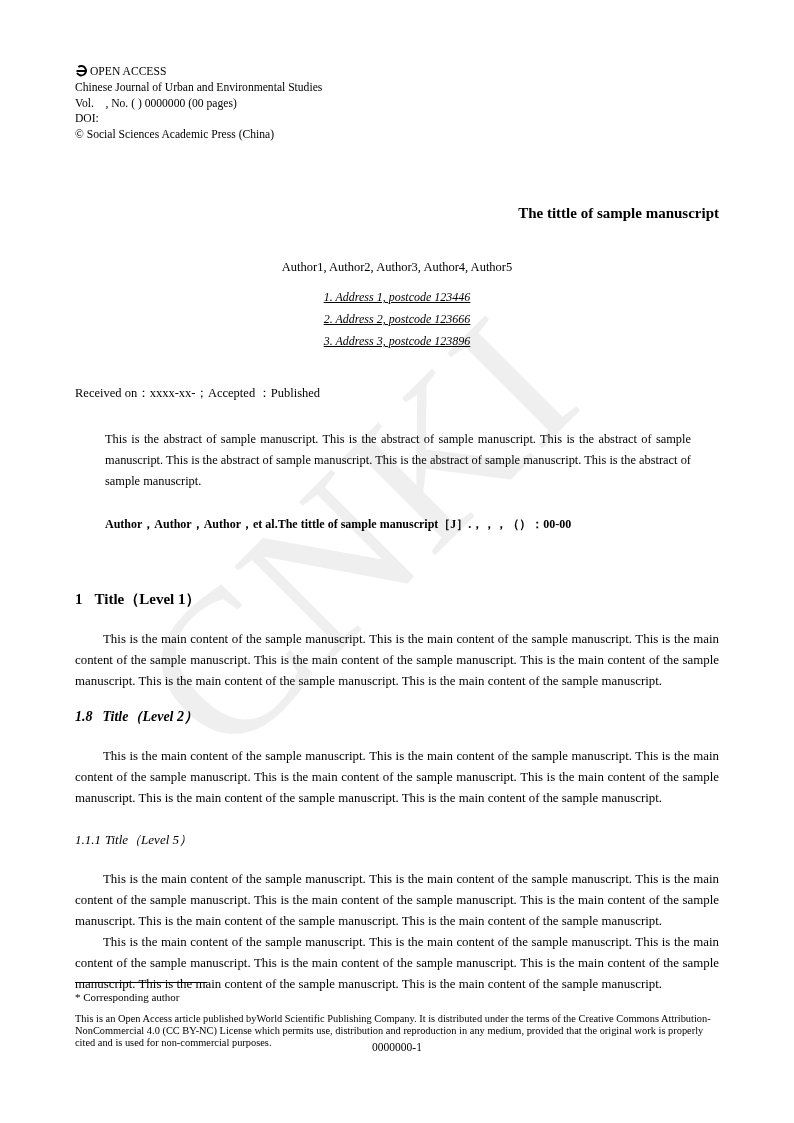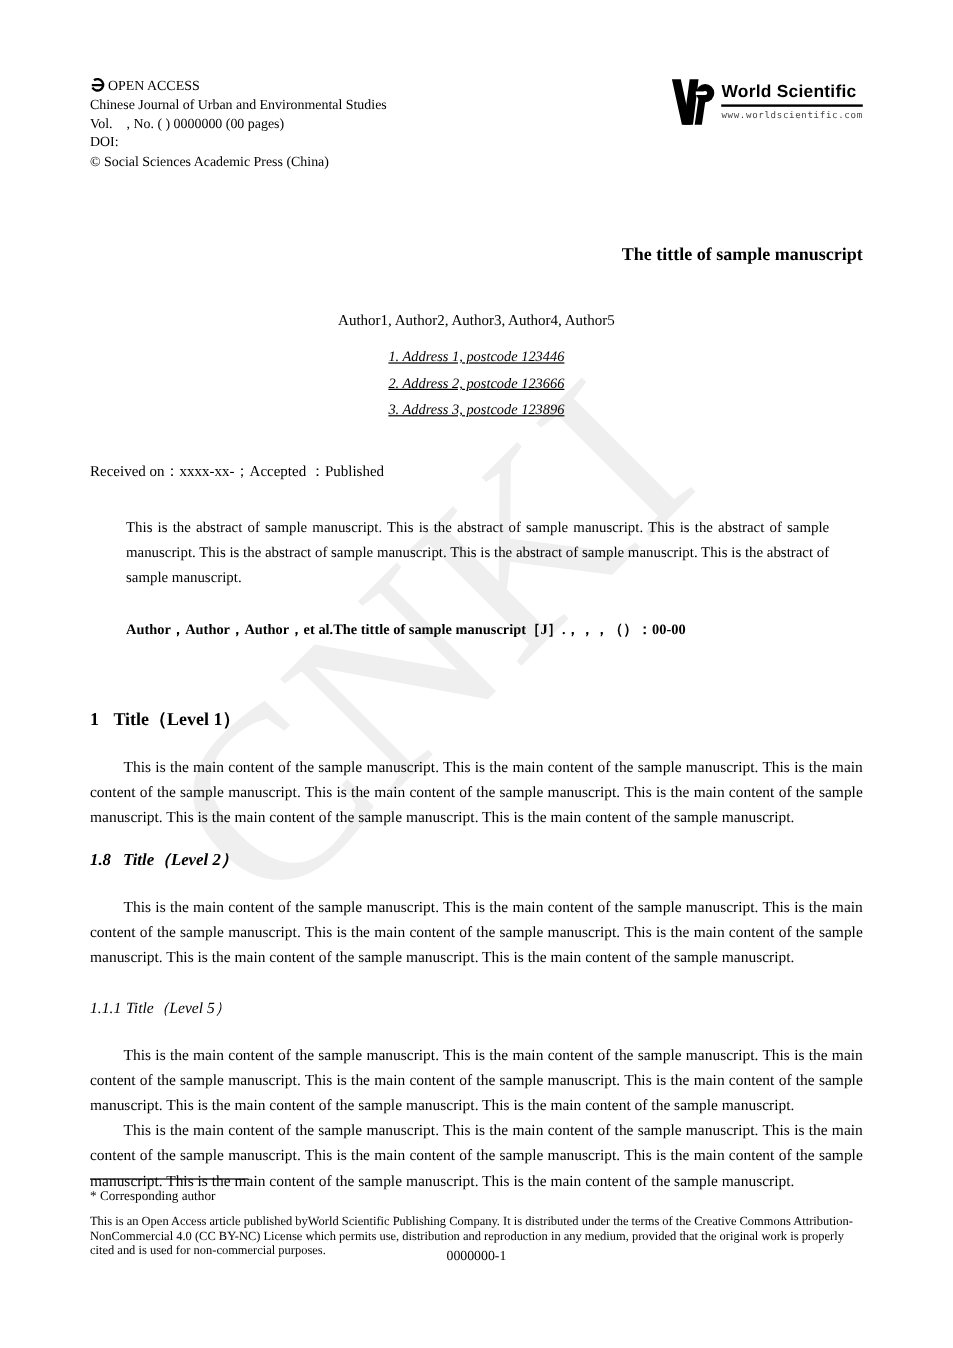--- a/index.html
+++ b/index.html
@@ -98,38 +98,20 @@
             </svg>
           </span>
           <span>OPEN ACCESS</span>
         </div>
         <div>Chinese Journal of Urban and Environmental Studies</div>
         <div class="pre">Vol.    , No. ( ) 0000000 (00 pages)</div>
         <div>DOI:</div>
         <div>© Social Sciences Academic Press (China)</div>
       </div>
 
-      <div class="ws-logo">
-        <span class="ws-mark">
-          <svg width="37" height="40" viewBox="0 0 40 43" aria-hidden="true">
-            <g fill="#000">
-              <path d="M1 1 h8 l9 41 h-8 z"></path>
-              <path d="M17 1 h8 l-5 41 h-8.5 z"></path>
-              <path d="M26.5 8 h6.5 l-5 34 h-6.5 z"></path>
-              <circle cx="31" cy="13.5" r="8.2"></circle>
-            </g>
-            <rect x="22.5" y="12" width="8.5" height="3.2" fill="#fff"></rect>
-            <circle cx="31" cy="13.5" r="1.8" fill="#fff"></circle>
-          </svg>
-        </span>
-        <span class="ws-text">
-          <span class="ws-name">World Scientific</span>
-          <span class="ws-url">www.worldscientific.com</span>
-        </span>
-      </div>
     </div>
 
     <h2 class="title">The tittle of sample manuscript</h2>
 
     <div class="authors">Author1, Author2, Author3, Author4, Author5</div>
 
     <div class="addresses">
       <div>1. Address 1, postcode 123446</div>
       <div>2. Address 2, postcode 123666</div>
       <div>3. Address 3, postcode 123896</div>

